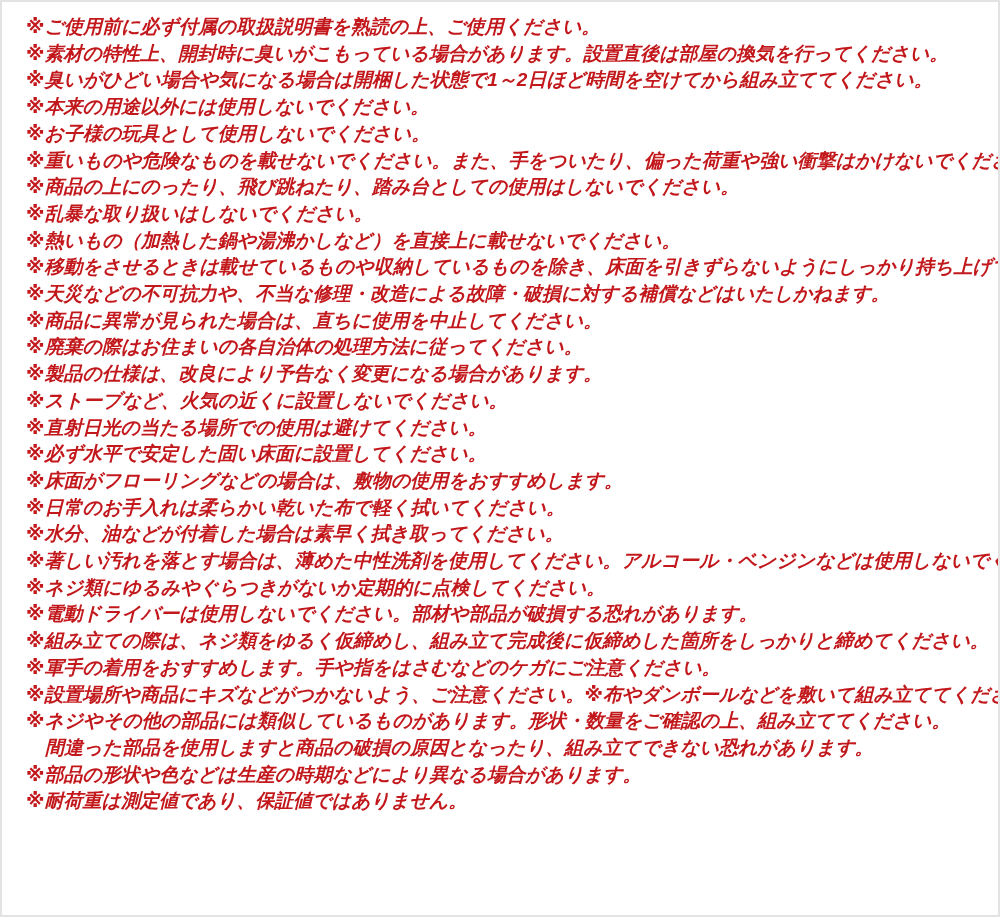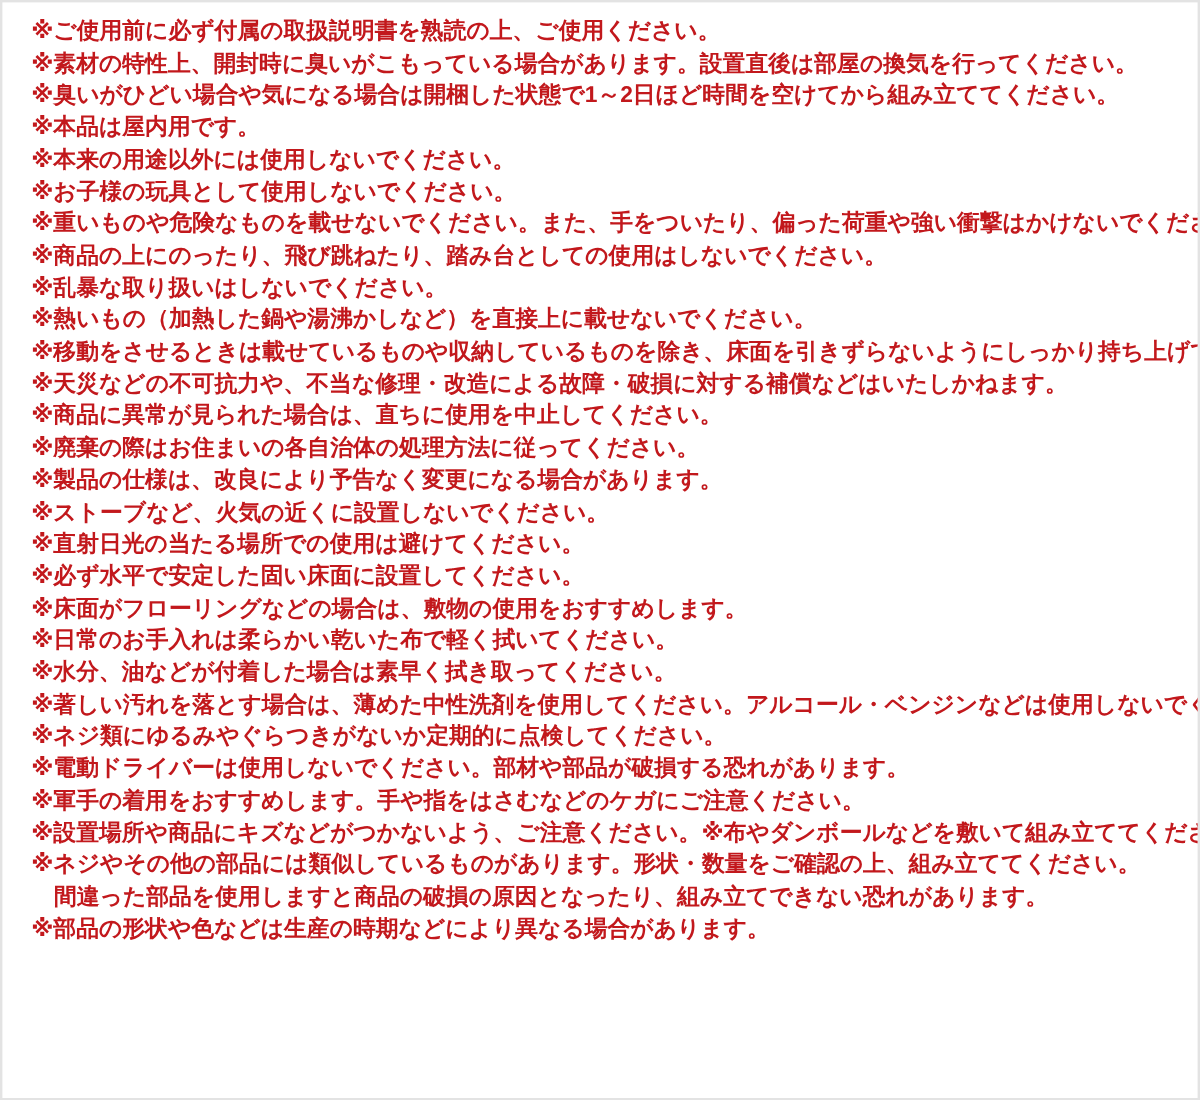--- a/index.html
+++ b/index.html
@@ -18,48 +18,50 @@
     font-family: "Liberation Sans", "DejaVu Sans", sans-serif;
   }
   .line {
     color: var(--text-color, #c2181c);
     font-size: 19px;
     font-weight: bold;
     line-height: 26.7px;
     white-space: pre;
     overflow: hidden;
     letter-spacing: 0px;
+    font-style: italic;
   }
 </style>
 </head>
 <body>
 
 <div class="notice-panel">
   <div class="line">※ご使用前に必ず付属の取扱説明書を熟読の上、ご使用ください。</div>
   <div class="line">※素材の特性上、開封時に臭いがこもっている場合があります。設置直後は部屋の換気を行ってください。</div>
   <div class="line">※臭いがひどい場合や気になる場合は開梱した状態で1～2日ほど時間を空けてから組み立ててください。</div>
-  <div class="line">※本品は屋内用です。</div>
   <div class="line">※本来の用途以外には使用しないでください。</div>
   <div class="line">※お子様の玩具として使用しないでください。</div>
   <div class="line">※重いものや危険なものを載せないでください。また、手をついたり、偏った荷重や強い衝撃はかけないでください。</div>
   <div class="line">※商品の上にのったり、飛び跳ねたり、踏み台としての使用はしないでください。</div>
   <div class="line">※乱暴な取り扱いはしないでください。</div>
   <div class="line">※熱いもの（加熱した鍋や湯沸かしなど）を直接上に載せないでください。</div>
   <div class="line">※移動をさせるときは載せているものや収納しているものを除き、床面を引きずらないようにしっかり持ち上げてください。</div>
   <div class="line">※天災などの不可抗力や、不当な修理・改造による故障・破損に対する補償などはいたしかねます。</div>
   <div class="line">※商品に異常が見られた場合は、直ちに使用を中止してください。</div>
   <div class="line">※廃棄の際はお住まいの各自治体の処理方法に従ってください。</div>
   <div class="line">※製品の仕様は、改良により予告なく変更になる場合があります。</div>
   <div class="line">※ストーブなど、火気の近くに設置しないでください。</div>
   <div class="line">※直射日光の当たる場所での使用は避けてください。</div>
   <div class="line">※必ず水平で安定した固い床面に設置してください。</div>
   <div class="line">※床面がフローリングなどの場合は、敷物の使用をおすすめします。</div>
   <div class="line">※日常のお手入れは柔らかい乾いた布で軽く拭いてください。</div>
   <div class="line">※水分、油などが付着した場合は素早く拭き取ってください。</div>
   <div class="line">※著しい汚れを落とす場合は、薄めた中性洗剤を使用してください。アルコール・ベンジンなどは使用しないでください。</div>
   <div class="line">※ネジ類にゆるみやぐらつきがないか定期的に点検してください。</div>
   <div class="line">※電動ドライバーは使用しないでください。部材や部品が破損する恐れがあります。</div>
+  <div class="line">※組み立ての際は、ネジ類をゆるく仮締めし、組み立て完成後に仮締めした箇所をしっかりと締めてください。</div>
   <div class="line">※軍手の着用をおすすめします。手や指をはさむなどのケガにご注意ください。</div>
   <div class="line">※設置場所や商品にキズなどがつかないよう、ご注意ください。※布やダンボールなどを敷いて組み立ててください。</div>
   <div class="line">※ネジやその他の部品には類似しているものがあります。形状・数量をご確認の上、組み立ててください。</div>
   <div class="line">　間違った部品を使用しますと商品の破損の原因となったり、組み立てできない恐れがあります。</div>
   <div class="line">※部品の形状や色などは生産の時期などにより異なる場合があります。</div>
+  <div class="line">※耐荷重は測定値であり、保証値ではありません。</div>
 </div>
 
 </body></html>

